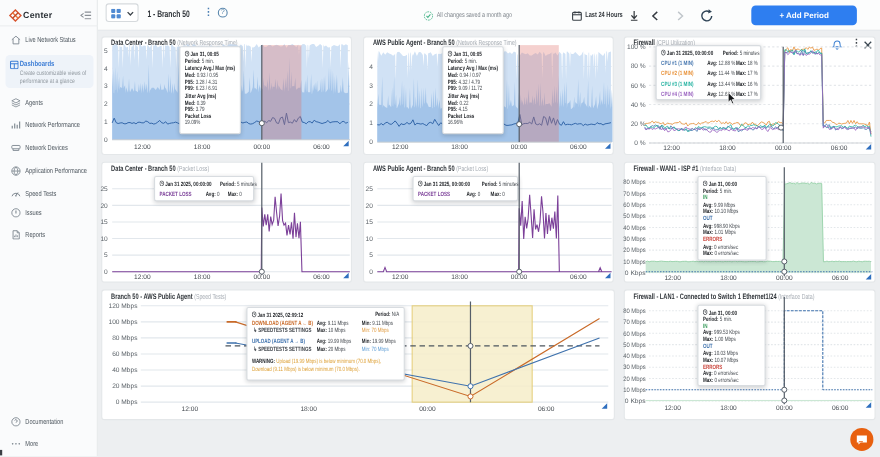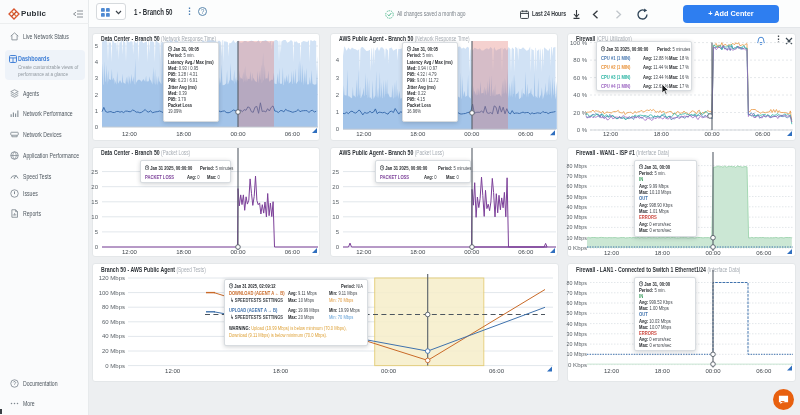--- a/index.html
+++ b/index.html
@@ -52,32 +52,32 @@
 <svg width="7" height="9" style="position:absolute;left:592px;top:9.5px" viewBox="0 0 7 9">
     <path d="M5.5 0.8 L1.5 4.5 L5.5 8.2" stroke="#343a40" stroke-width="1.3" fill="none"></path>
   </svg>
 <svg width="7" height="9" style="position:absolute;left:615px;top:9.5px" viewBox="0 0 7 9">
     <path d="M1.5 0.8 L5.5 4.5 L1.5 8.2" stroke="#c0c6cb" stroke-width="1.3" fill="none"></path>
   </svg>
 <svg width="13" height="13" style="position:absolute;left:636px;top:7.5px" viewBox="0 0 13 13">
     <path d="M11 6.5 A4.5 4.5 0 1 1 8.6 2.5" fill="none" stroke="#2e4356" stroke-width="1.3"></path>
     <path d="M8.2 0.5 L11.2 2.6 L7.9 4.3 Z" fill="#2e4356"></path>
   </svg>
-<div class="abs" style="left:683px;top:5px;width:96px;height:18px;background:#2e7ef0;border-radius:4px;color:#fff;font-size:7.3px;font-weight:bold;text-align:center;line-height:18px">+ Add Center</div>
+<div class="abs" style="left:683px;top:5px;width:96px;height:18px;background:#2e7ef0;border-radius:4px;color:#fff;font-size:7.3px;font-weight:bold;text-align:center;line-height:18px">+ Add Period</div>
 
 <div class="abs" style="left:0;top:0;width:89px;height:415px;background:#fafbfc;border-right:1px solid #e7eaec"></div>
 <div class="abs" style="left:0;top:0;width:89px;height:24px;border-bottom:1px solid #eceeef"></div>
 <svg width="12" height="12" style="position:absolute;left:8px;top:8px" viewBox="0 0 24 24">
  <g stroke="#e2572c" stroke-width="2.6" fill="none">
       <path d="M12 2 L22 12 L12 22 L2 12 Z" stroke="#d8542e"></path>
       <path d="M7 7 L17 17" stroke="#e8763a"></path>
       <path d="M17 7 L7 17" stroke="#c44a28"></path>
     </g>
 </svg>
-<div class="abs" style="left:21px;top:9px;font-size:8px;font-weight:bold;color:#2b3136;letter-spacing:.2px">Public</div>
+<div class="abs" style="left:21px;top:9px;font-size:8px;font-weight:bold;color:#2b3136;letter-spacing:.2px">Center</div>
 <svg width="10" height="8" style="position:absolute;left:73px;top:10px" viewBox="0 0 10 8">
     <path d="M4 1 h6 M4 4 h6 M4 7 h6 M3 2.2 L0.5 4 L3 5.8" stroke="#8a9096" stroke-width="1" fill="none"></path>
   </svg>
 
 <div class="abs" style="left:5px;top:50px;width:80px;height:30px;background:#eef3f9;border-radius:4px"></div>
 <div class="abs" style="left:18px;top:54.5px;font-size:6.8px;font-weight:bold;color:#3f7fd6;transform:scaleX(.8);transform-origin:0 50%">Dashboards</div>
 <svg width="8" height="8" style="position:absolute;left:9px;top:54.5px" viewBox="0 0 12 12">
     <rect x="0.8" y="0.8" width="10.4" height="10.4" rx="1.5" fill="none" stroke="#3f7fd6" stroke-width="1.5"></rect>
     <line x1="0.8" y1="4.4" x2="11.2" y2="4.4" stroke="#3f7fd6" stroke-width="1.4"></line>
     <line x1="6" y1="4.4" x2="6" y2="11" stroke="#3f7fd6" stroke-width="1.4"></line>

